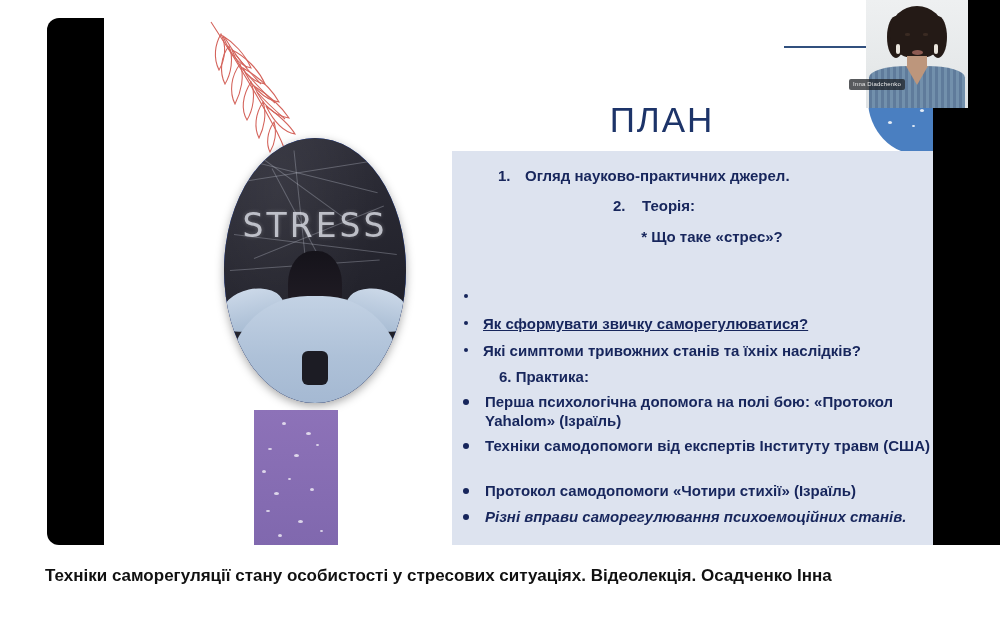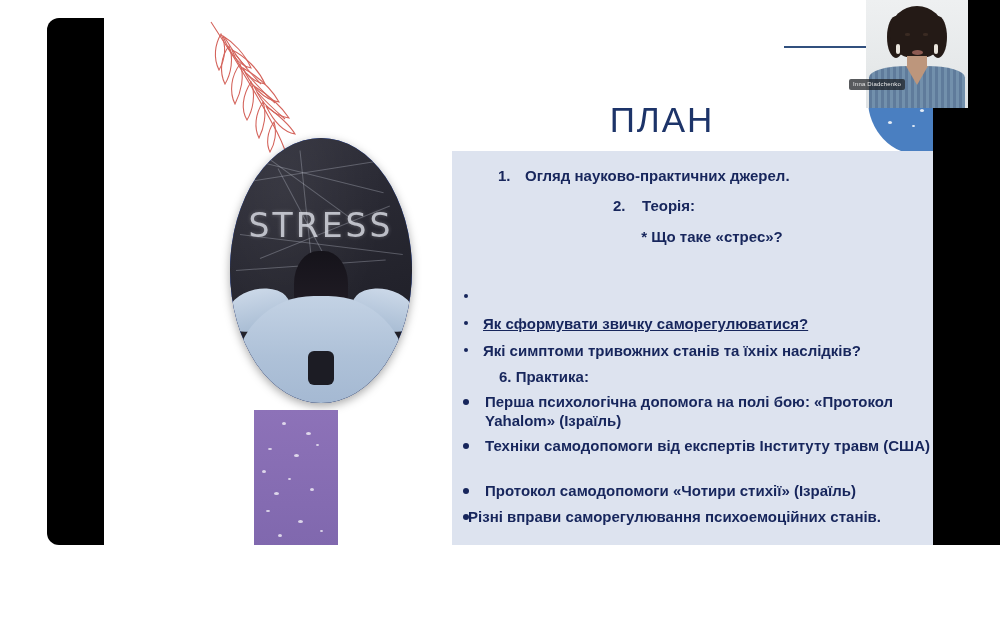--- a/index.html
+++ b/index.html
@@ -57,21 +57,21 @@
     position: absolute;
     left: 103px;
     top: 2px;
     width: 135px;
     height: 150px;
     pointer-events: none;
   }
 
   .oval-photo {
     position: absolute;
-    left: 126px;
+    left: 120px;
     top: 120px;
     width: 182px;
     height: 265px;
     border-radius: 50%;
     overflow: hidden;
     background: #1d4ed8;
     box-shadow: 0 3px 10px rgba(0,0,0,0.35);
   }
   .oval-photo .chalkboard {
     position: absolute;
@@ -482,21 +482,21 @@
         <div class="bullet-dot" style="left:11px; top:248px; width:6px; height:6px;"></div>
         <div class="plan-line wrap" style="left:33px; top:241px; width:460px;">Перша психологічна допомога на полі бою: «Протокол Yahalom» (Ізраїль)</div>
 
         <div class="bullet-dot" style="left:11px; top:292px; width:6px; height:6px;"></div>
         <div class="plan-line wrap" style="left:33px; top:285px; width:470px;">Техніки самодопомоги від експертів Інституту травм (США)</div>
 
         <div class="bullet-dot" style="left:11px; top:337px; width:6px; height:6px;"></div>
         <div class="plan-line" style="left:33px; top:330px;">Протокол самодопомоги «Чотири стихії» (Ізраїль)</div>
 
         <div class="bullet-dot" style="left:11px; top:363px; width:6px; height:6px;"></div>
-        <div class="plan-line" style="left:16px; top:356px;">Різні вправи саморегулювання психоемоційних станів.</div>
+        <div class="plan-line" style="left:33px; top:356px;font-style:italic;">Різні вправи саморегулювання психоемоційних станів.</div>
 
       </div>
     </div>
   </div>
 
   <div id="webcam">
     <div class="wall"></div>
     <div class="hair-side-l"></div>
     <div class="hair-side-r"></div>
     <div class="face"></div>
@@ -508,14 +508,15 @@
     <div class="earring-r"></div>
     <div class="neck"></div>
     <div class="torso"></div>
     <div class="collar-v"></div>
   </div>
 
   <div class="name-badge">Inna Diadchenko</div>
 
   <div class="webcam-right-fill"></div>
 
+  <div id="caption">Техніки саморегуляції стану особистості у стресових ситуаціях. Відеолекція. Осадченко Інна</div>
 
 </div>
 
 </body></html>

